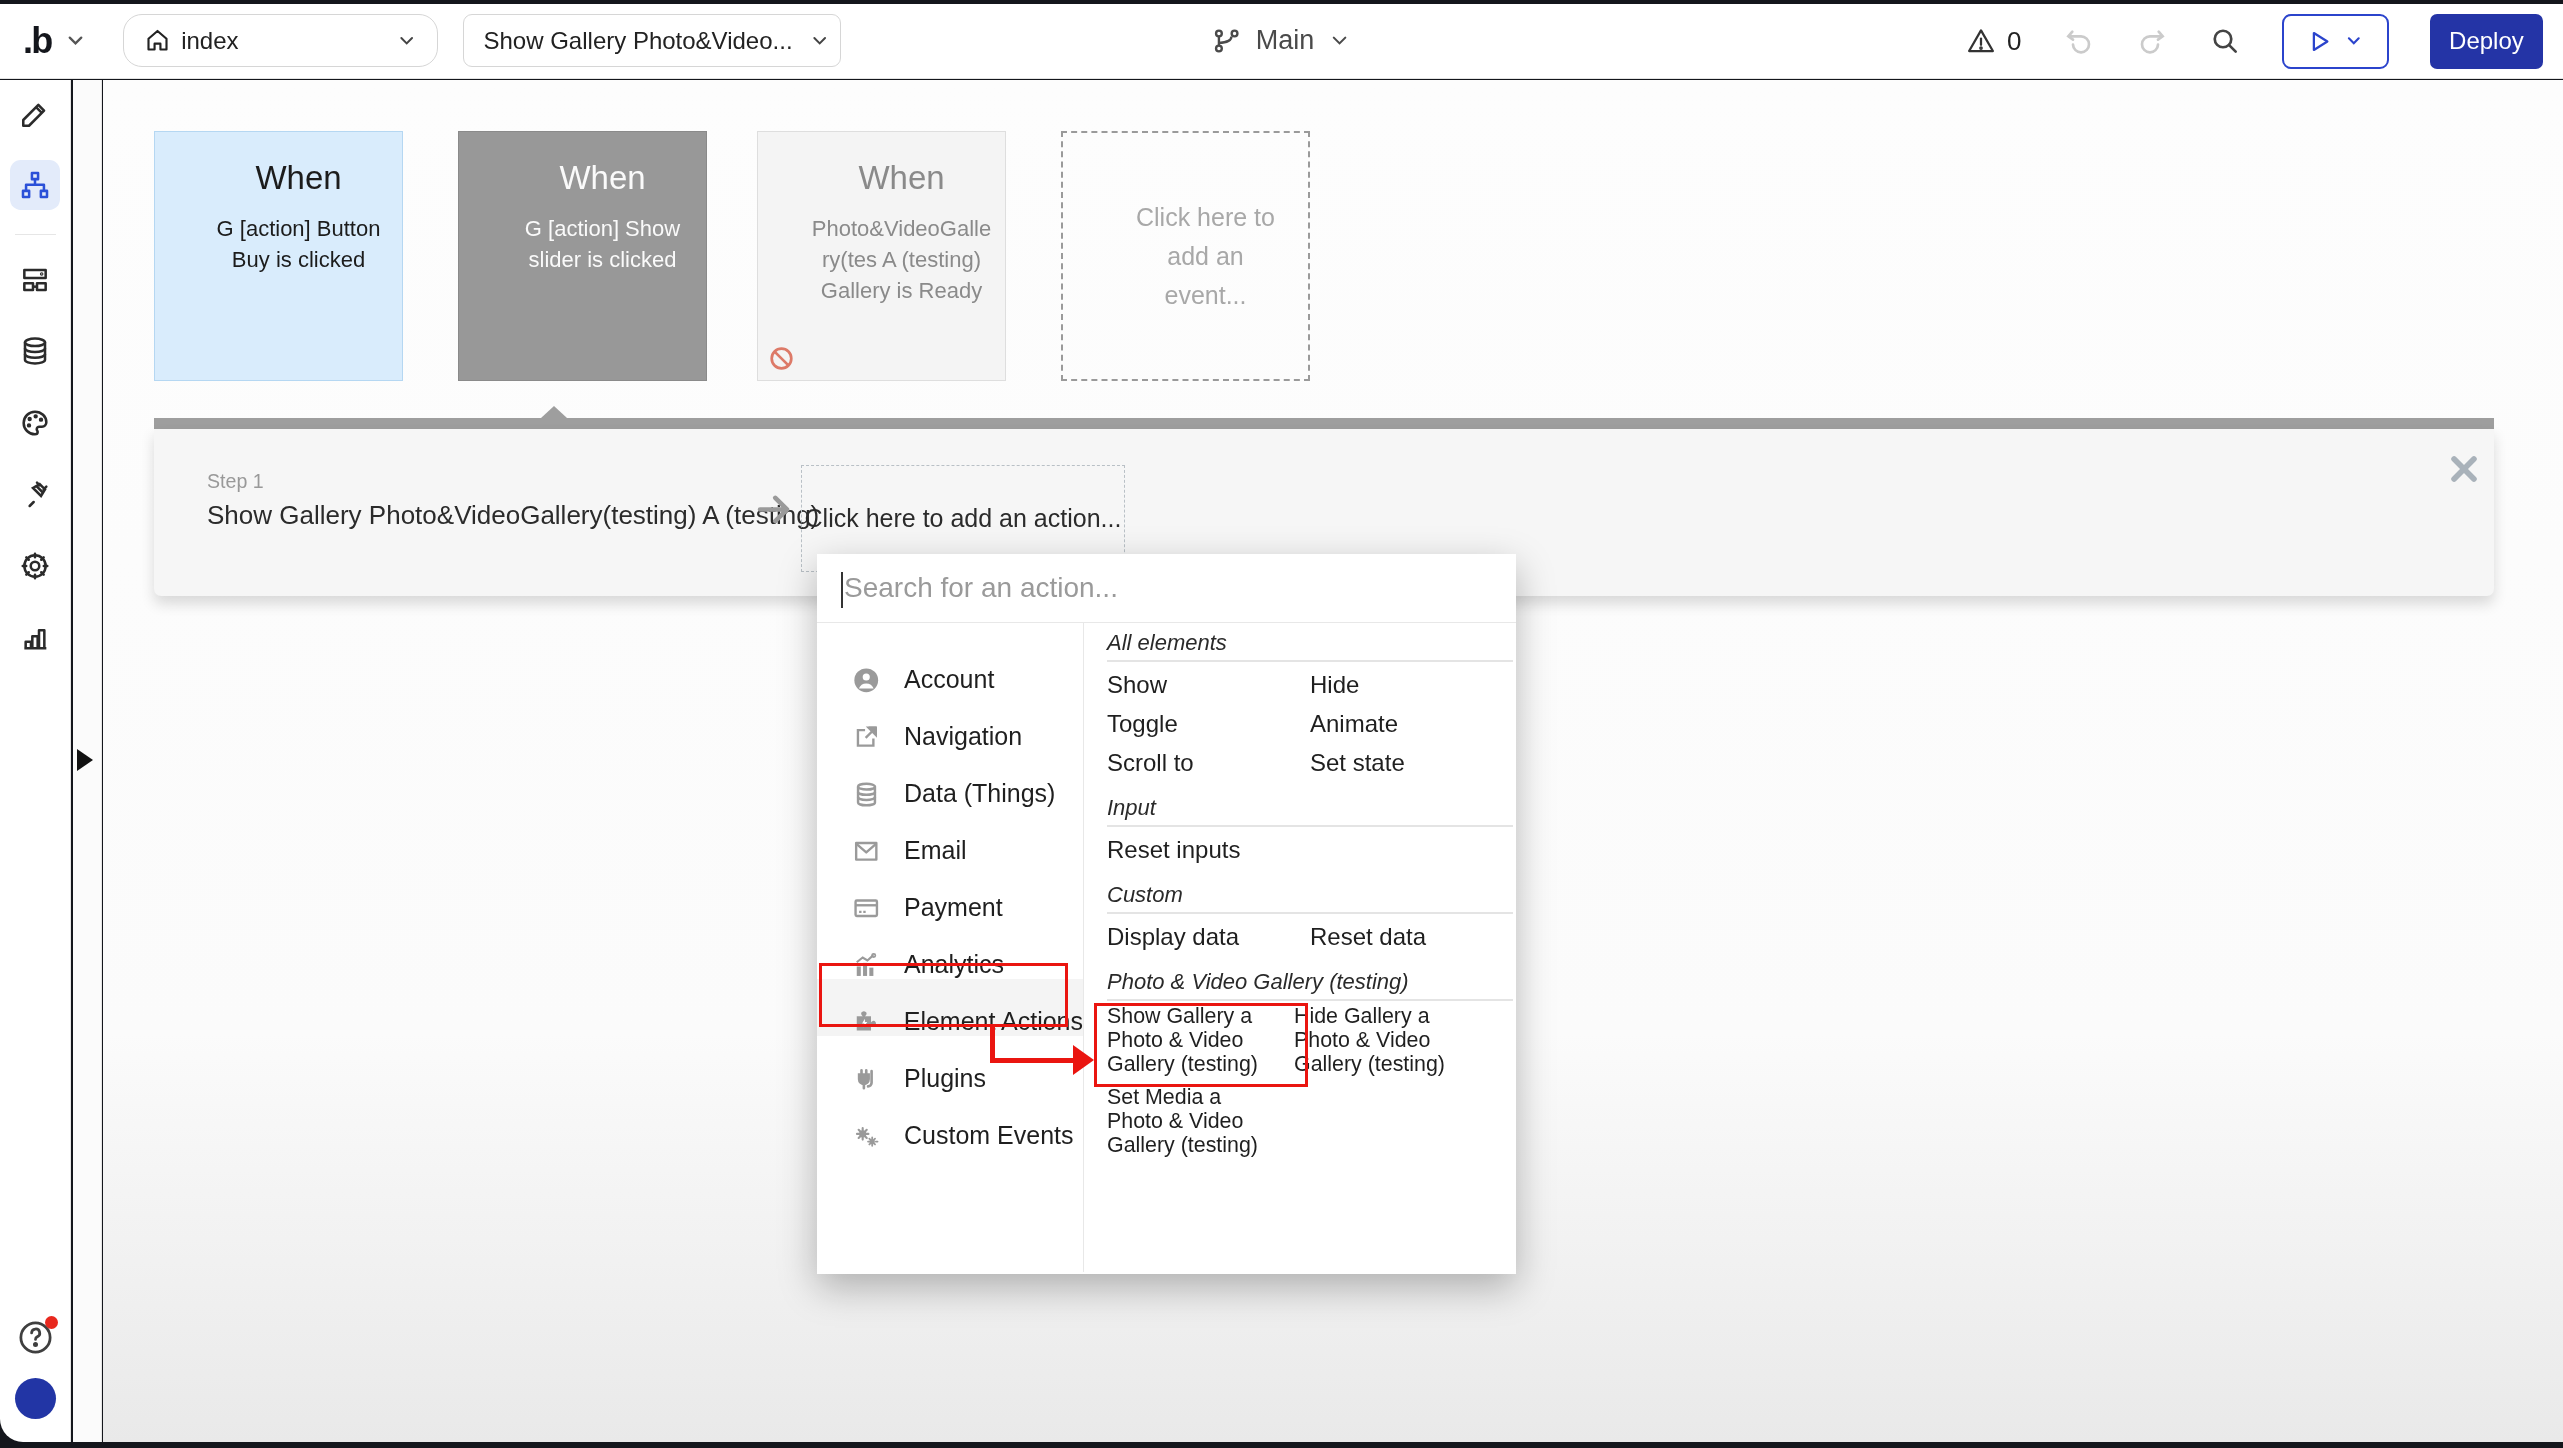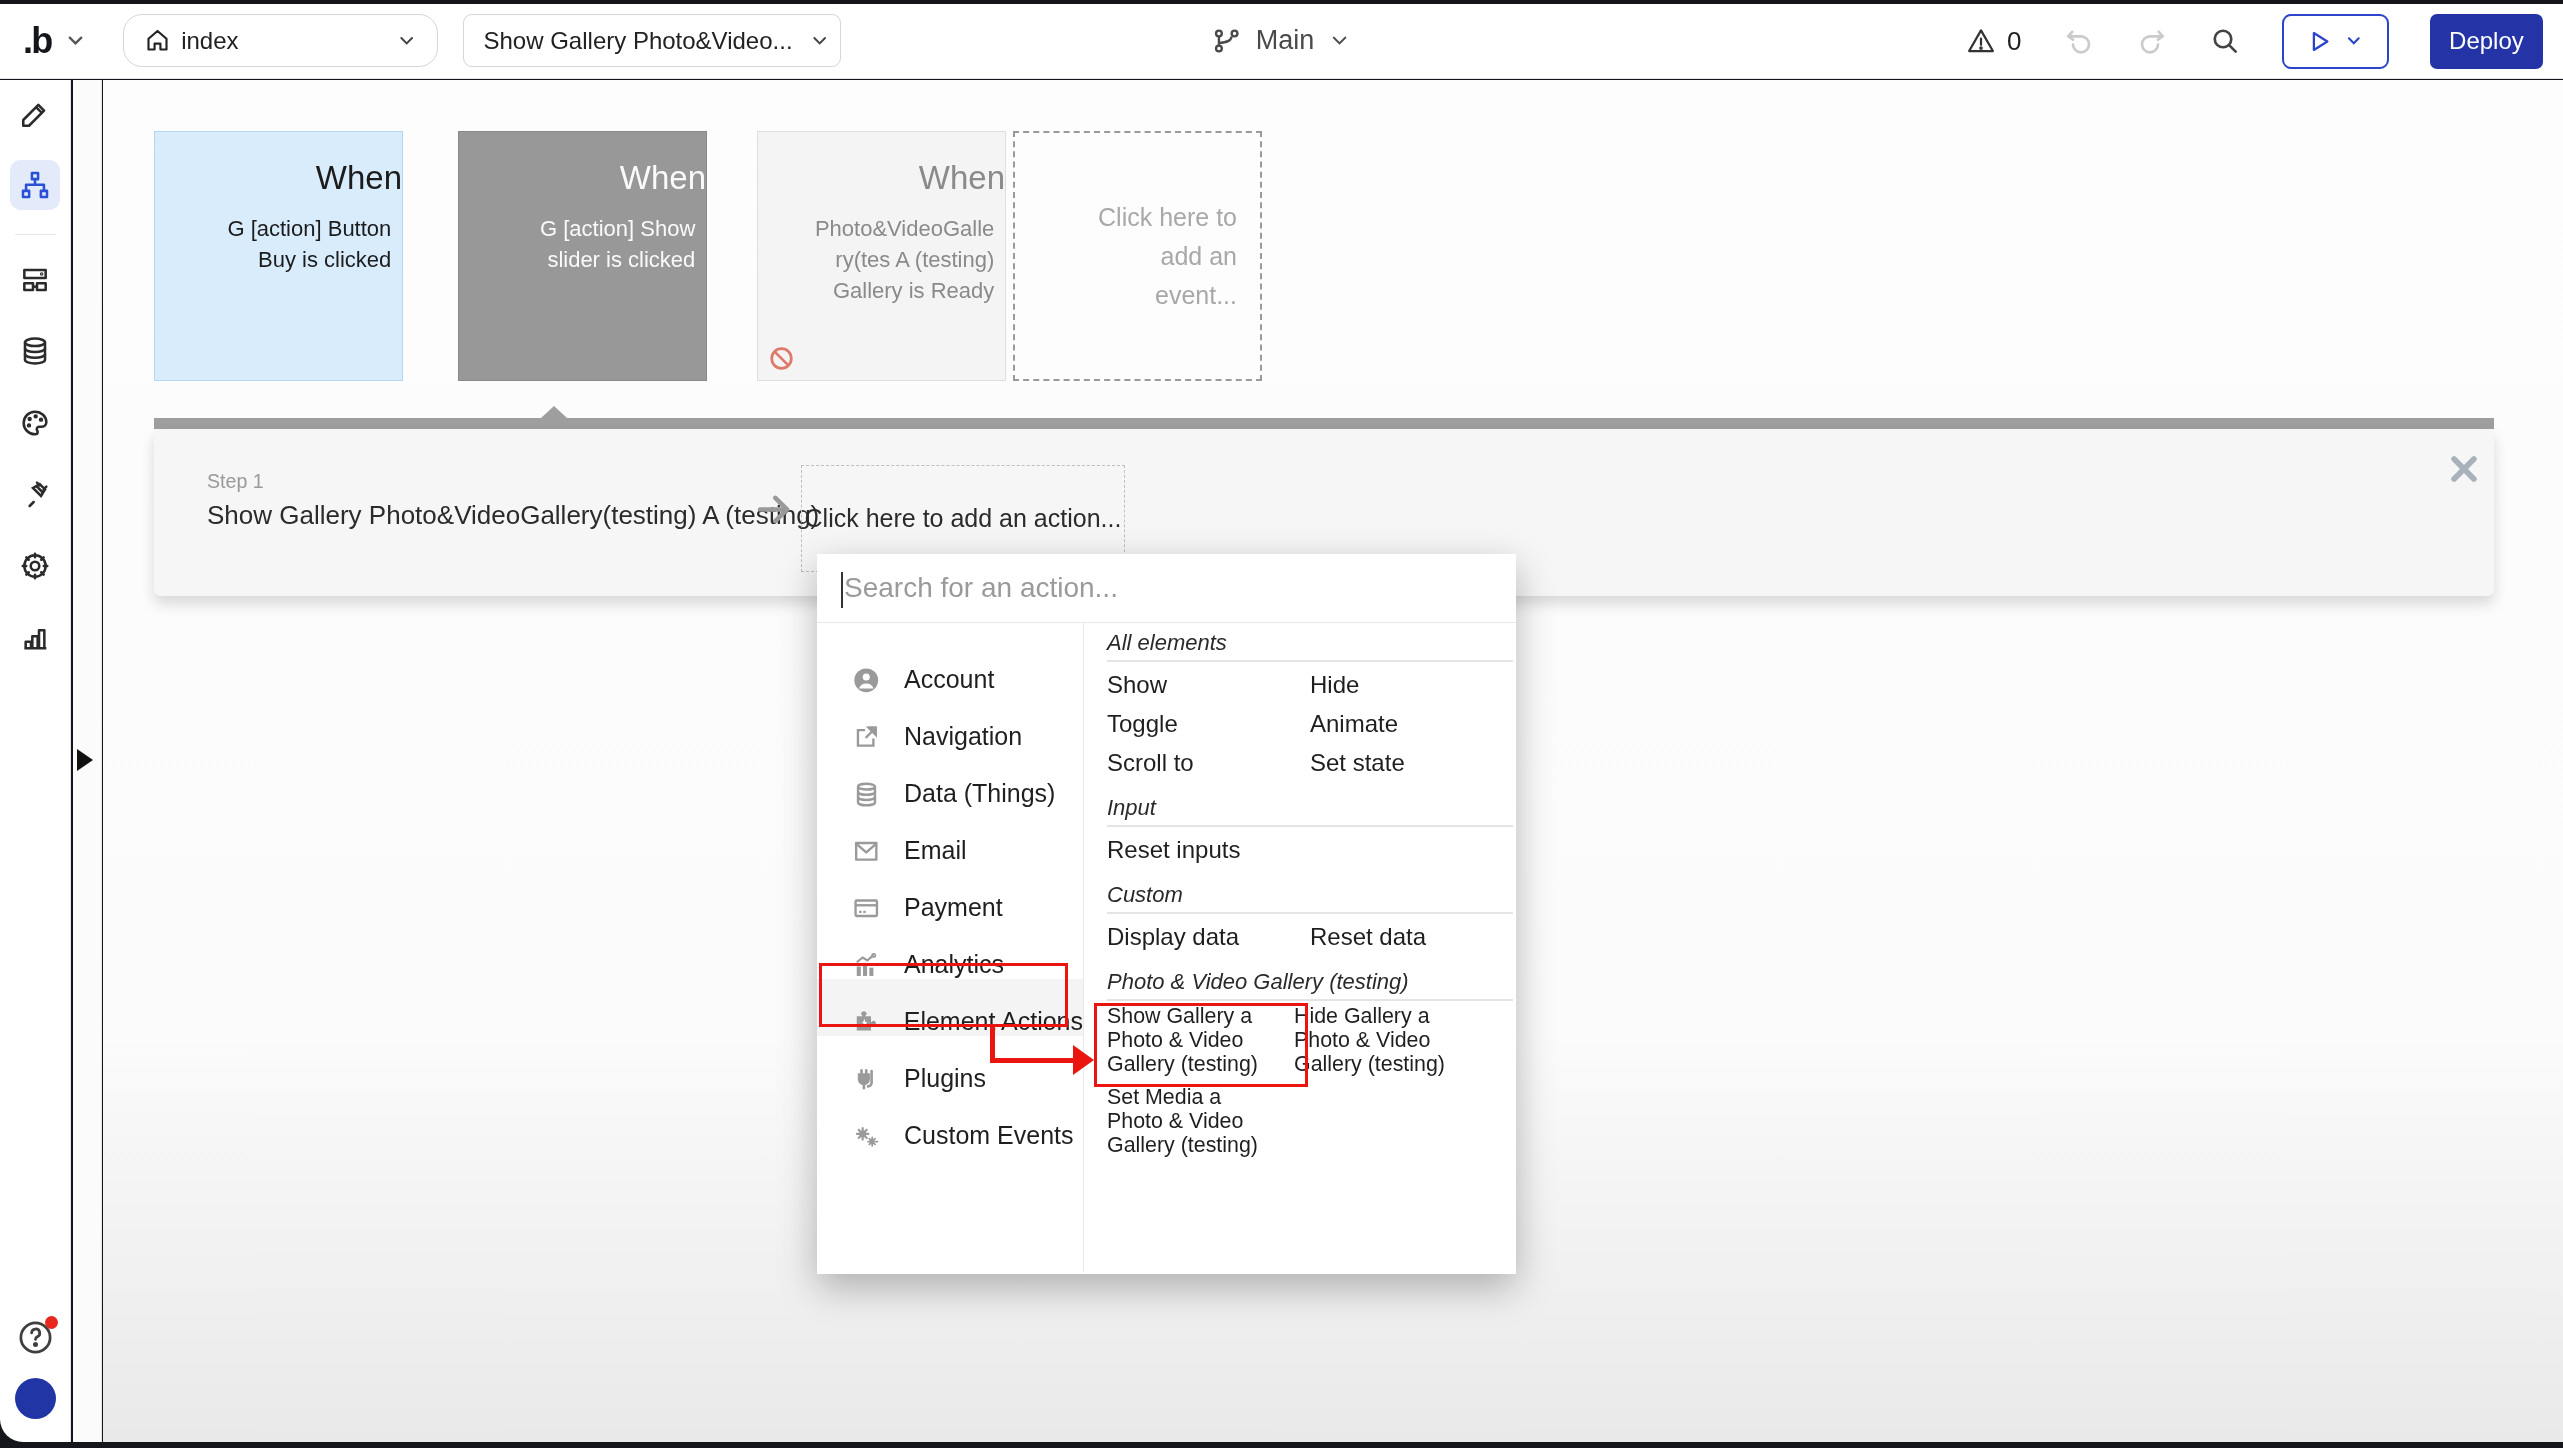--- a/index.html
+++ b/index.html
@@ -44,27 +44,27 @@
   
   .strip { position:absolute; left:73px; top:80px; bottom:7.1px; width:28.5px; background:#fbfbfb;
            border-right:1.8px solid #e6e6e6; }
   .strip .expander { position:absolute; top:669px; left:4.4px; width:0; height:0; cursor:pointer;
            border-top:11.6px solid transparent; border-bottom:11.6px solid transparent; border-left:16px solid #111; }
 
   
   .canvas { position:absolute; left:103px; top:80px; right:0; bottom:7.1px;
             background:linear-gradient(180deg,#fdfdfd 0%, #fbfbfb 70%, #e9e9e9 100%); }
 
-  .event-card { position:absolute; top:51px; width:249px; height:250px; text-align:right; overflow:hidden; cursor:pointer;padding-left:40px; }
+  .event-card { position:absolute; top:51px; width:249px; height:250px; text-align:center; overflow:hidden; cursor:pointer;padding-left:40px; }
   .event-card .when { font-size:33px; margin-top:27px; }
   .event-card .body { font-size:22px; line-height:31px; margin-top:16px; padding:0 10.7px; overflow-wrap:break-word; }
   .card-selected { left:51px;  background:#d9ecfc; border:1.8px solid #b5d7f2; color:#1c1c1c; }
   .card-active   { left:355px; background:#989898; border:1.8px solid #8a8a8a; color:#fafafa; }
   .card-disabled { left:654px; background:#f4f4f4; border:1.8px solid #dedede; color:#8a8a8a; }
-  .card-add      { left:910px; background:transparent; border:2.7px dashed #9a9a9a; color:#a8a8a8;
+  .card-add      { left:958px; background:transparent; border:2.7px dashed #9a9a9a; color:#a8a8a8;
                    display:flex; align-items:center; justify-content:center; }
   .card-add .body { font-size:25px; line-height:39px; padding:0 23px; margin:0; }
   .blocked-badge { position:absolute; left:10.7px; bottom:9px; }
 
   .step-bar { position:absolute; left:51px; top:338px; width:2340px; height:10.7px; background:#9e9e9e; }
   .step-bar .notch { position:absolute; top:-11.6px; left:387px; width:0; height:0;
                      border-left:13.3px solid transparent; border-right:13.3px solid transparent; border-bottom:12.5px solid #9e9e9e; }
   .step-panel { position:absolute; left:51px; top:349px; width:2340px; height:167px; background:#f6f6f6;
                 border-radius:0 0 7.1px 7.1px; box-shadow:0 7.1px 14.2px rgba(0,0,0,0.14); }
   .step-label { position:absolute; left:53px; top:41px; font-size:19.6px; color:#999; }

